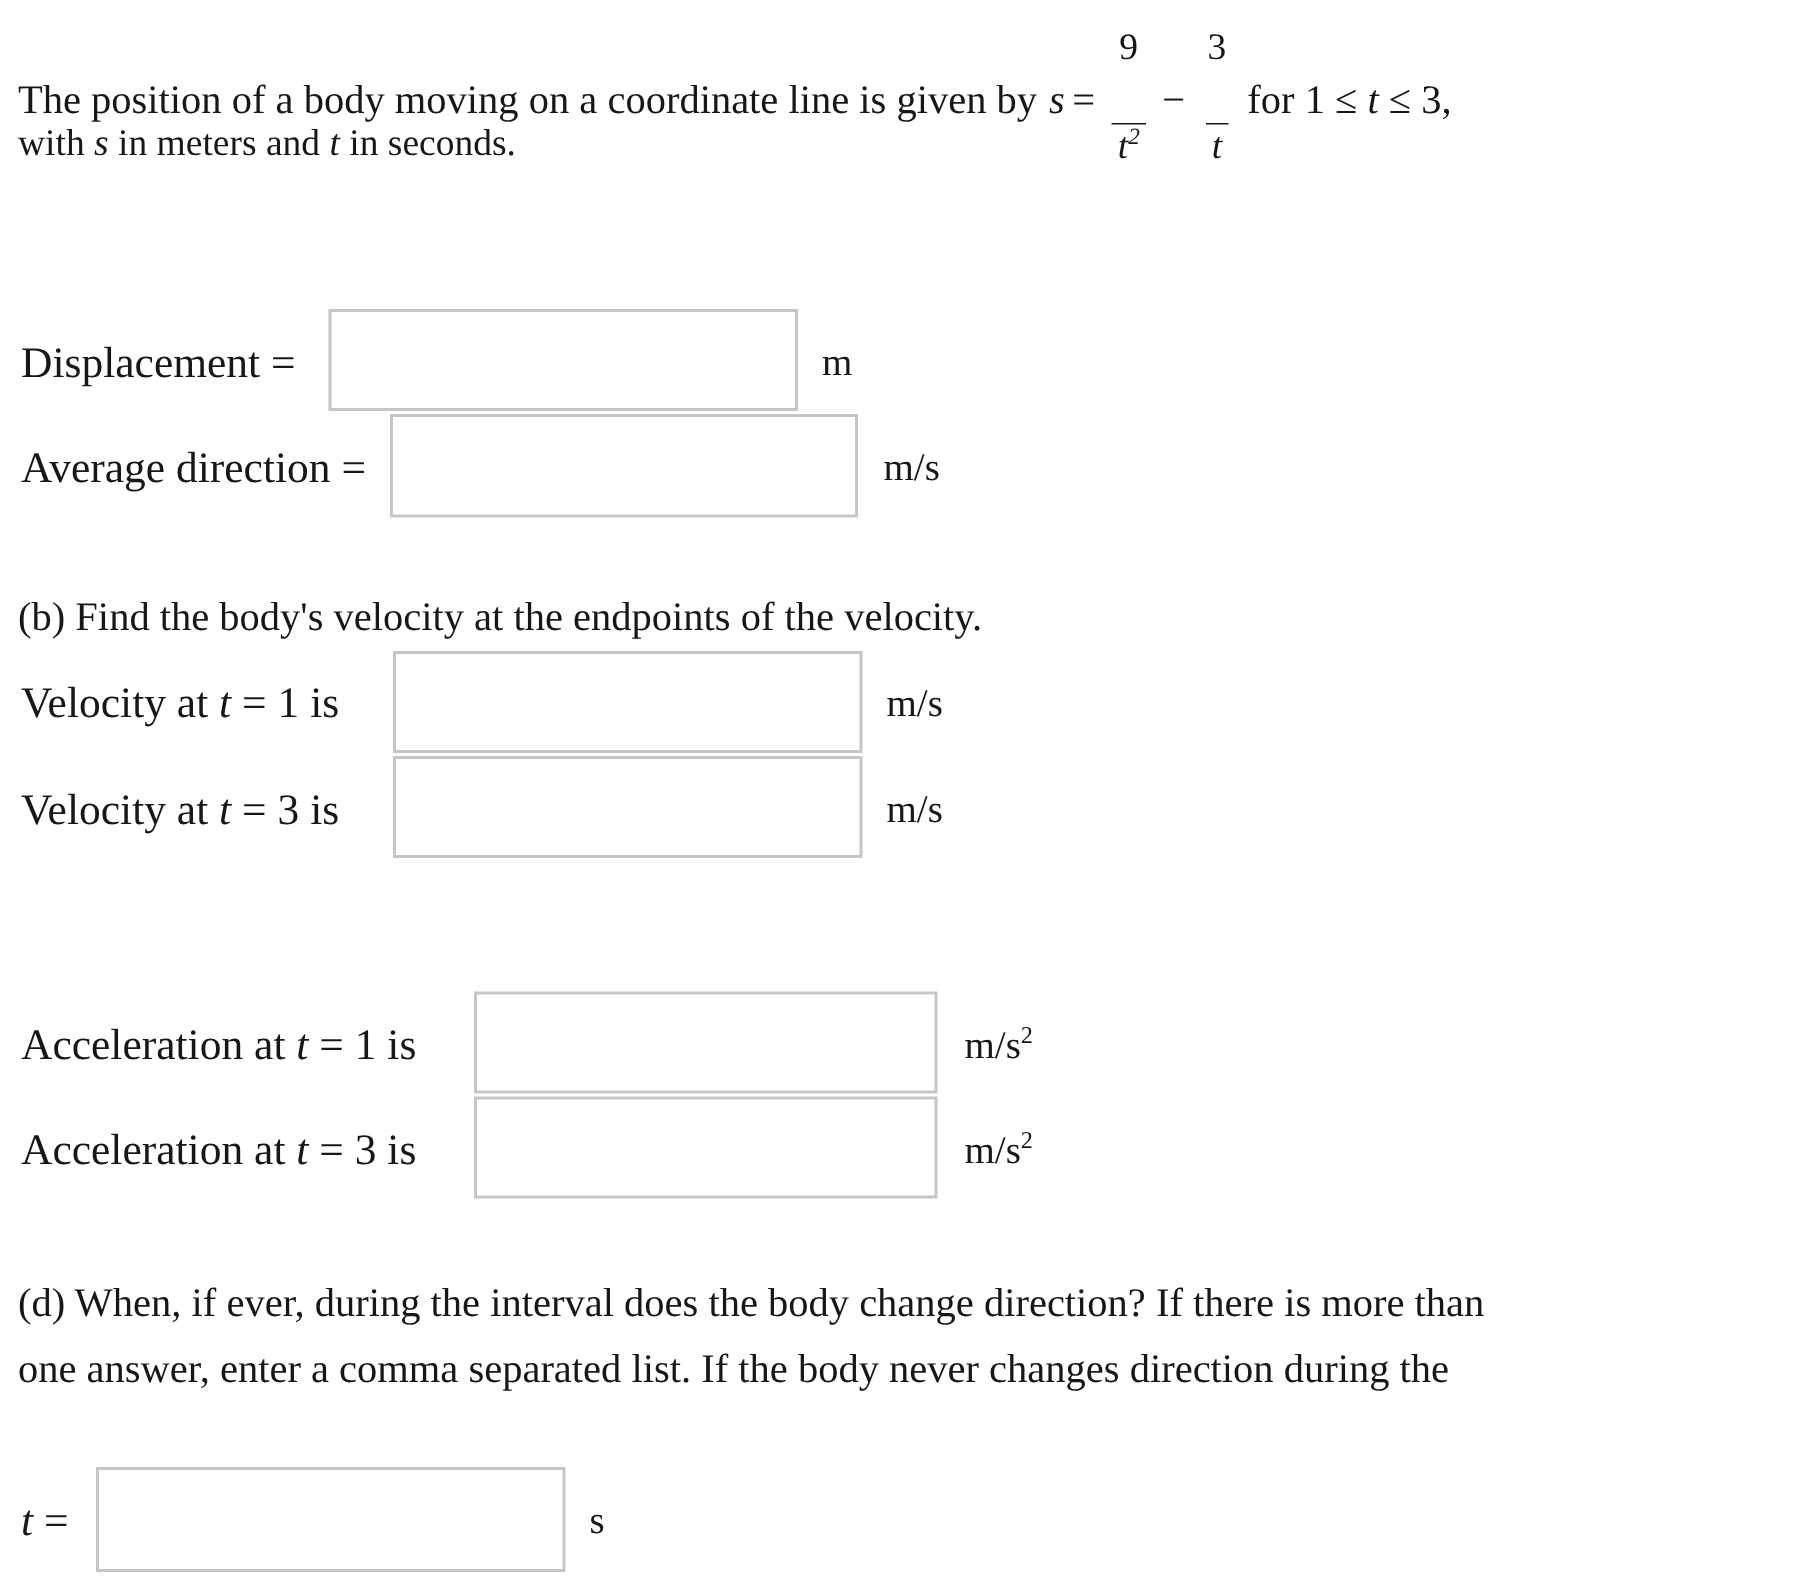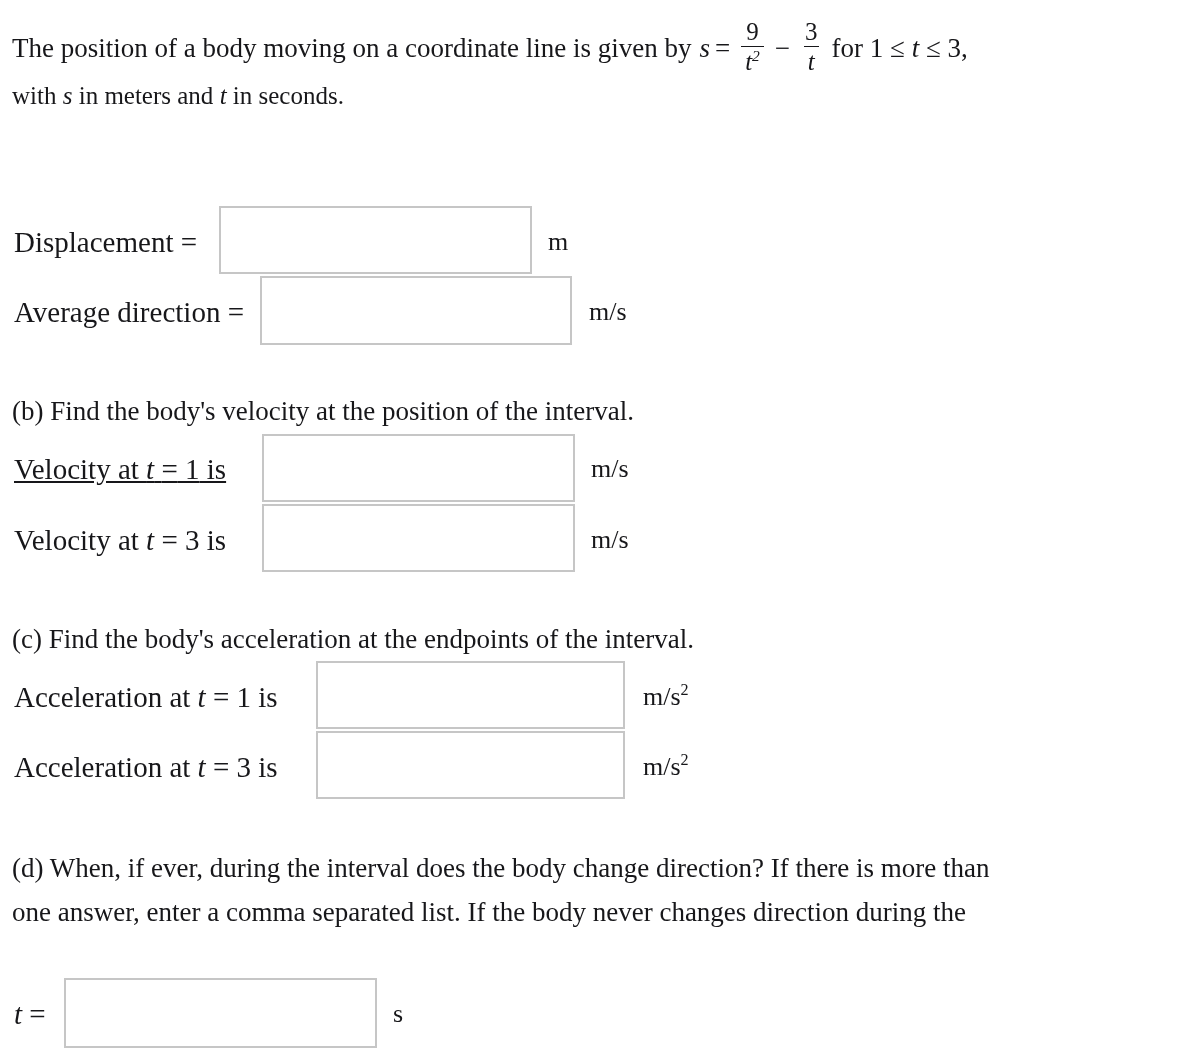--- a/index.html
+++ b/index.html
@@ -59,20 +59,21 @@
     margin: 0 6px;
     position: relative;
     top: -1px;
   }
   .frac .num {
     padding: 0 4px 1px 4px;
   }
   .frac .den {
     padding: 2px 4px 0 4px;
     border-top: 1.6px solid #17171a;
+    margin-top: 36px;
   }
   sup.sm { font-size: 0.62em; vertical-align: super; line-height: 0; }
 
   .op { margin: 0 5px; }
 
   
   .abox {
     position: absolute;
     background: #ffffff;
     border: 2px solid #c6c6c6;
@@ -126,39 +127,38 @@
     <input type="text" value="" placeholder="" style="">
   </div>
   <div class="line unit" style="left:548px; top:229px;">m</div>
 
   <div class="line label" style="left:14px; top:298px;">Average direction =</div>
   <div class="abox" style="left:260px; top:276px; width:312px; height:69px;">
     <input type="text" value="" placeholder="" style="">
   </div>
   <div class="line unit" style="left:589px; top:299px;">m/s</div>
 
-  <div class="line prompt" style="left:12px; top:398px;">(b) Find the body's velocity at the position of the interval.</div>
+  <div class="line prompt" style="left:12px; top:398px;">(b) Find the body's velocity at the endpoints of the velocity.</div>
 
-  <div class="line label" style="left:14px; top:455px;text-decoration:underline;">
+  <div class="line label" style="left:14px; top:455px;">
     <span>Velocity at </span><span class="mi">t</span>&nbsp;<span>=</span>&nbsp;<span class="mn">1</span><span> is</span>
   </div>
   <div class="abox" style="left:262px; top:434px; width:313px; height:68px;">
     <input type="text" value="" placeholder="" style="">
   </div>
   <div class="line unit" style="left:591px; top:456px;">m/s</div>
 
   <div class="line label" style="left:14px; top:526px;">
     <span>Velocity at </span><span class="mi">t</span>&nbsp;<span>=</span>&nbsp;<span class="mn">3</span><span> is</span>
   </div>
   <div class="abox" style="left:262px; top:504px; width:313px; height:68px;">
     <input type="text" value="" placeholder="" style="">
   </div>
   <div class="line unit" style="left:591px; top:527px;">m/s</div>
 
-  <div class="line prompt" style="left:12px; top:626px;">(c) Find the body's acceleration at the endpoints of the interval.</div>
 
   <div class="line label" style="left:14px; top:683px;">
     <span>Acceleration at </span><span class="mi">t</span>&nbsp;<span>=</span>&nbsp;<span class="mn">1</span><span> is</span>
   </div>
   <div class="abox" style="left:316px; top:661px; width:309px; height:68px;">
     <input type="text" value="" placeholder="" style="">
   </div>
   <div class="line unit" style="left:643px; top:684px;">
     <span>m/s</span><sup class="sm">2</sup>
   </div>

